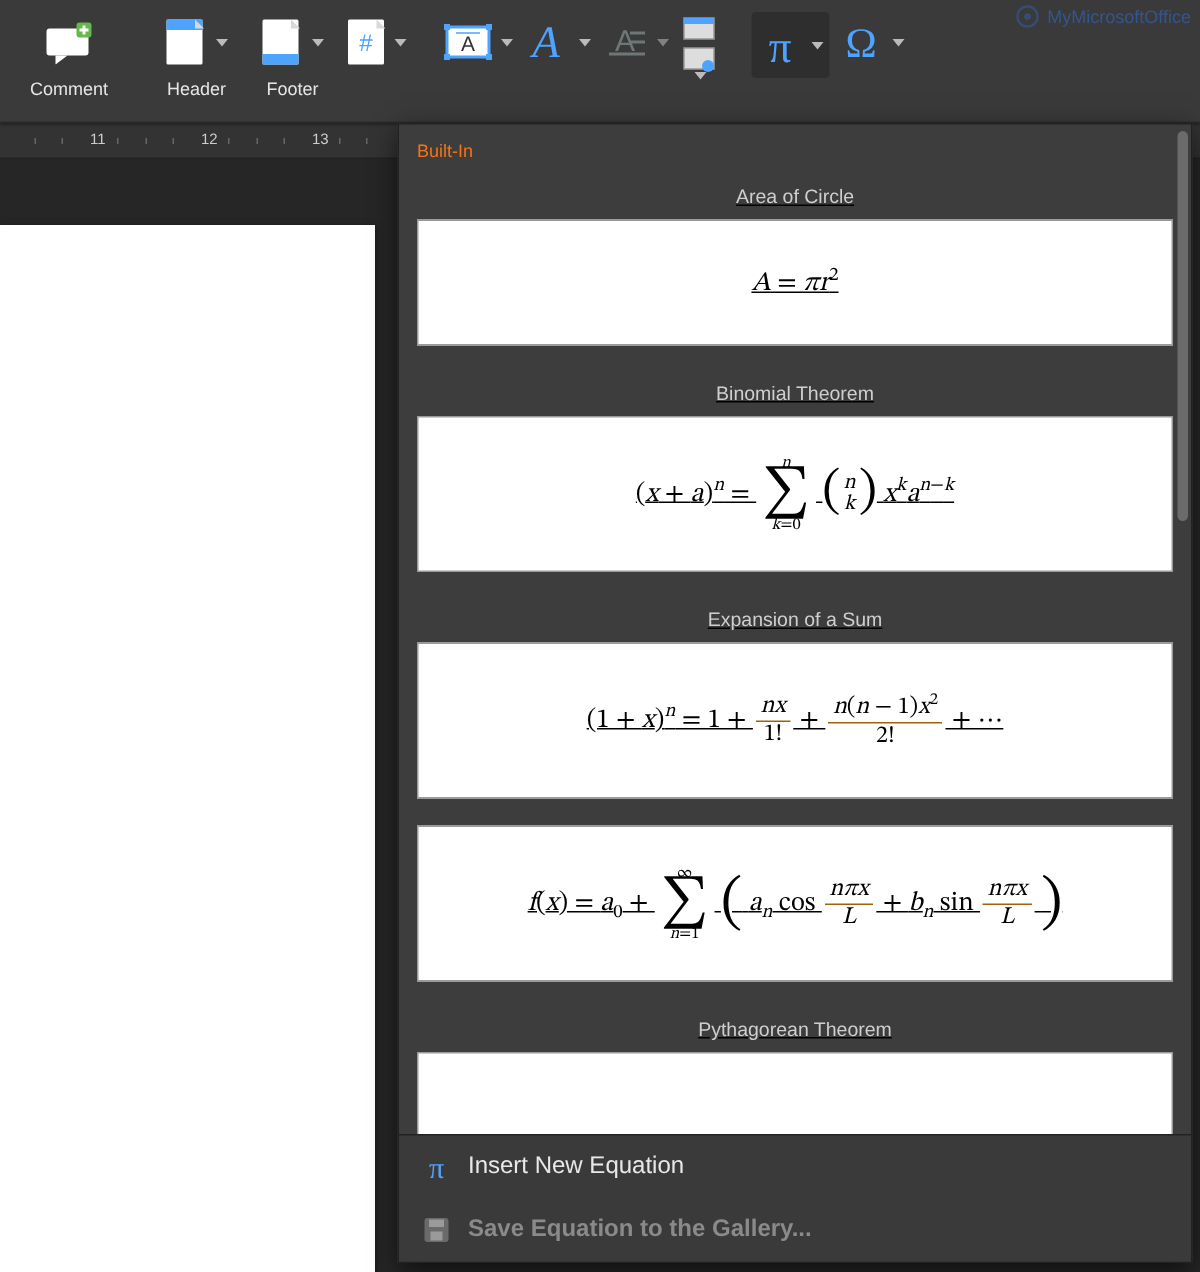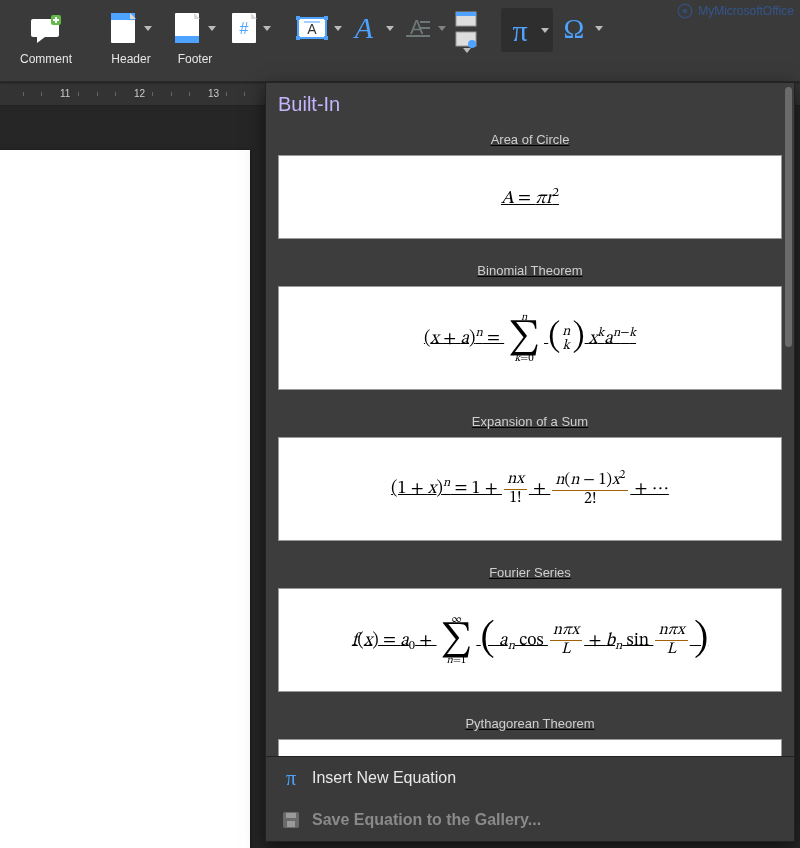--- a/index.html
+++ b/index.html
@@ -91,22 +91,22 @@
     z-index:5;
     display:flex;
     flex-direction:column;
   }
   .panel .scroll {
     flex:1;
     overflow-y:auto;
     position:relative;
   }
   .section-header {
-    color:#c4b5fd;
-    font-size:20px;
+    color:#f97316;
+    font-size:12px;
     padding:10px 12px 6px;
   }
   .eq-item { padding:4px 12px 14px;text-decoration:underline; }
   .eq-title {
     color:#cfcfcf;
     font-size:13px;
     text-align:center;
     padding:6px 0 8px;
   }
   .eq-preview {
@@ -380,21 +380,20 @@
       <div class="eq-preview tall">
         <span class="math">
           (1 + <i>x</i>)<sup><i>n</i></sup> = 1 +
           <span class="frac"><span class="num"><i>nx</i></span><span class="den">1!</span></span> +
           <span class="frac"><span class="num"><i>n</i>(<i>n</i> − 1)<i>x</i><sup>2</sup></span><span class="den">2!</span></span> + ⋯
         </span>
       </div>
     </div>
 
     <div class="eq-item">
-      <div class="eq-title">Fourier Series</div>
       <div class="eq-preview tall">
         <span class="math">
           <i>f</i>(<i>x</i>) = <i>a</i><sub>0</sub> +
           <span class="sigma">
               <span class="top">∞</span>
               <span class="sym">∑</span>
               <span class="bot"><i>n</i>=1</span>
             </span>
           <span class="bigparen">(</span>
           <i>a</i><sub><i>n</i></sub> cos <span class="frac"><span class="num"><i>nπx</i></span><span class="den"><i>L</i></span></span>

